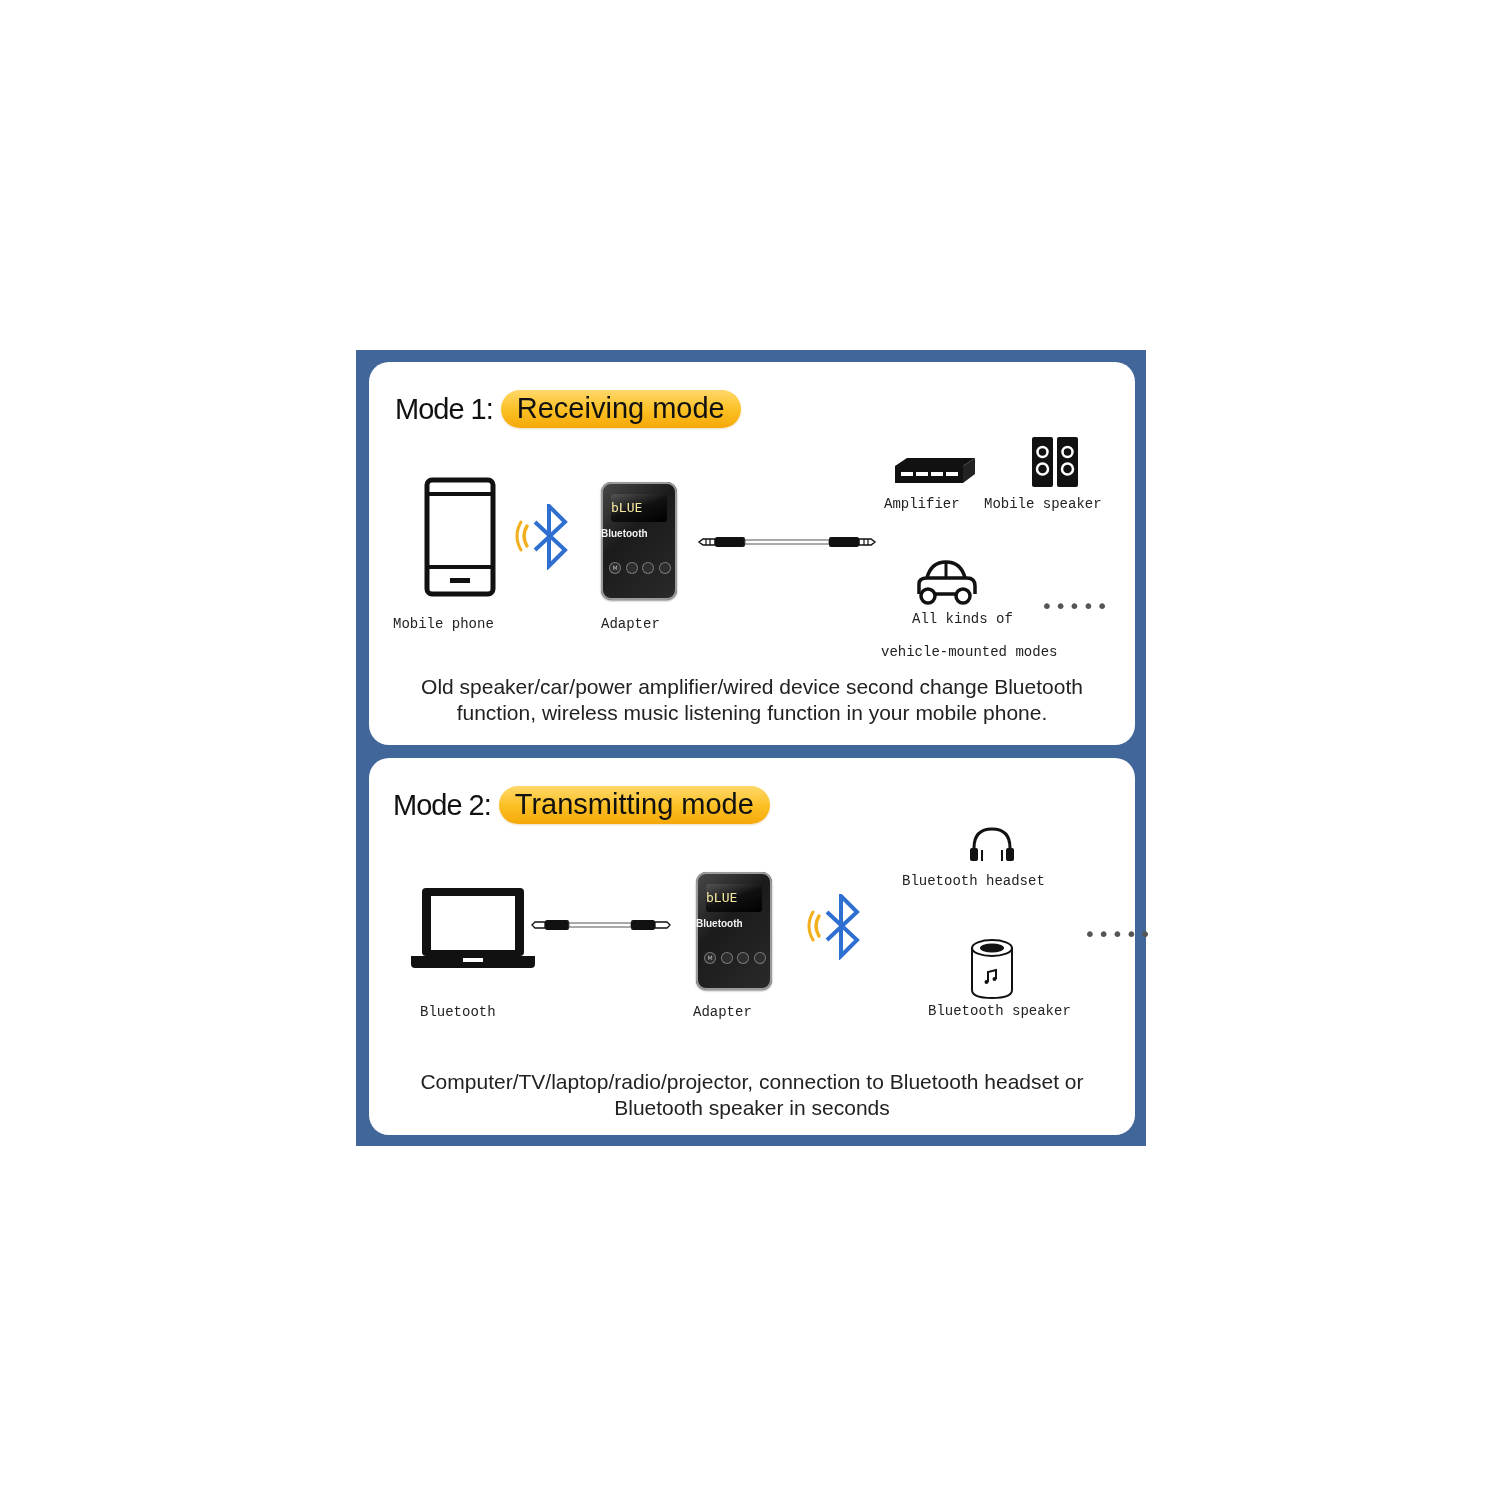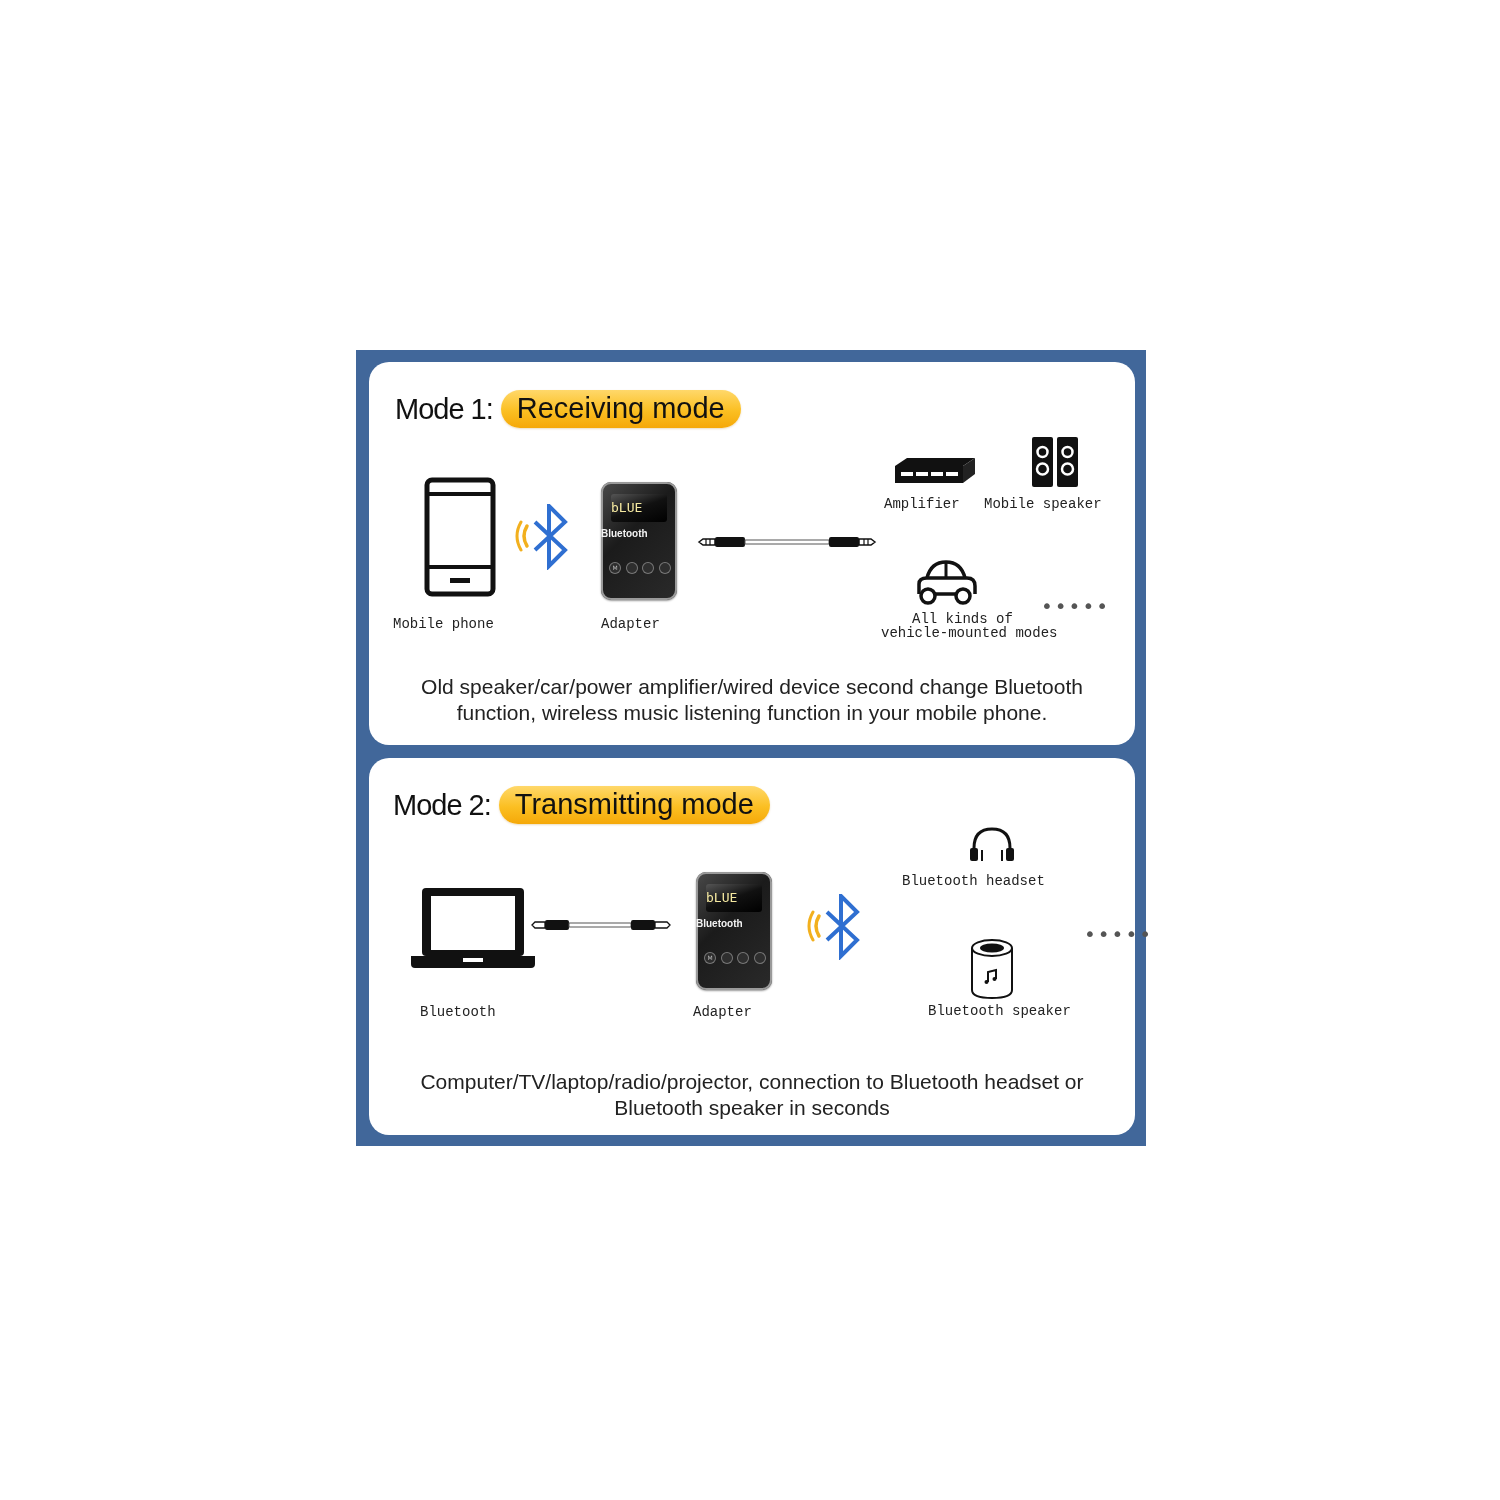--- a/index.html
+++ b/index.html
@@ -101,21 +101,21 @@
     <svg class="icon" style="left:544px; top:196px;" width="66" height="48" viewBox="0 0 66 48">
       <path d="M14 20 Q18 4 33 4 Q48 4 52 20" fill="none" stroke="#111" stroke-width="3.5"></path>
       <line x1="33" y1="4" x2="33" y2="20" stroke="#111" stroke-width="3"></line>
       <path d="M6 36 L6 26 Q6 20 14 20 L54 20 Q62 20 62 28 L62 36" fill="none" stroke="#111" stroke-width="3.5"></path>
       <line x1="22" y1="36" x2="42" y2="36" stroke="#111" stroke-width="3.5"></line>
       <circle cx="15" cy="38" r="7" fill="#fff" stroke="#111" stroke-width="3.5"></circle>
       <circle cx="50" cy="38" r="7" fill="#fff" stroke="#111" stroke-width="3.5"></circle>
     </svg>
     <span class="dots" style="left:672px; top:232px;">•••••</span>
     <span class="label" style="left:543px; top:249px;">All kinds of</span>
-    <span class="label" style="left:512px; top:263px;">vehicle-mounted modes</span>
+    <span class="label" style="left:512px; top:282px;">vehicle-mounted modes</span>
 
     <div class="desc" style="top:312px;">
       <div>Old speaker/car/power amplifier/wired device second change Bluetooth</div>
       <div>function, wireless music listening function in your mobile phone.</div>
     </div>
   </div>
 
   <div class="panel p2">
     <div class="mode-title" style="left:24px; top:28px;">
       <span class="mode-num">Mode 2:</span>

